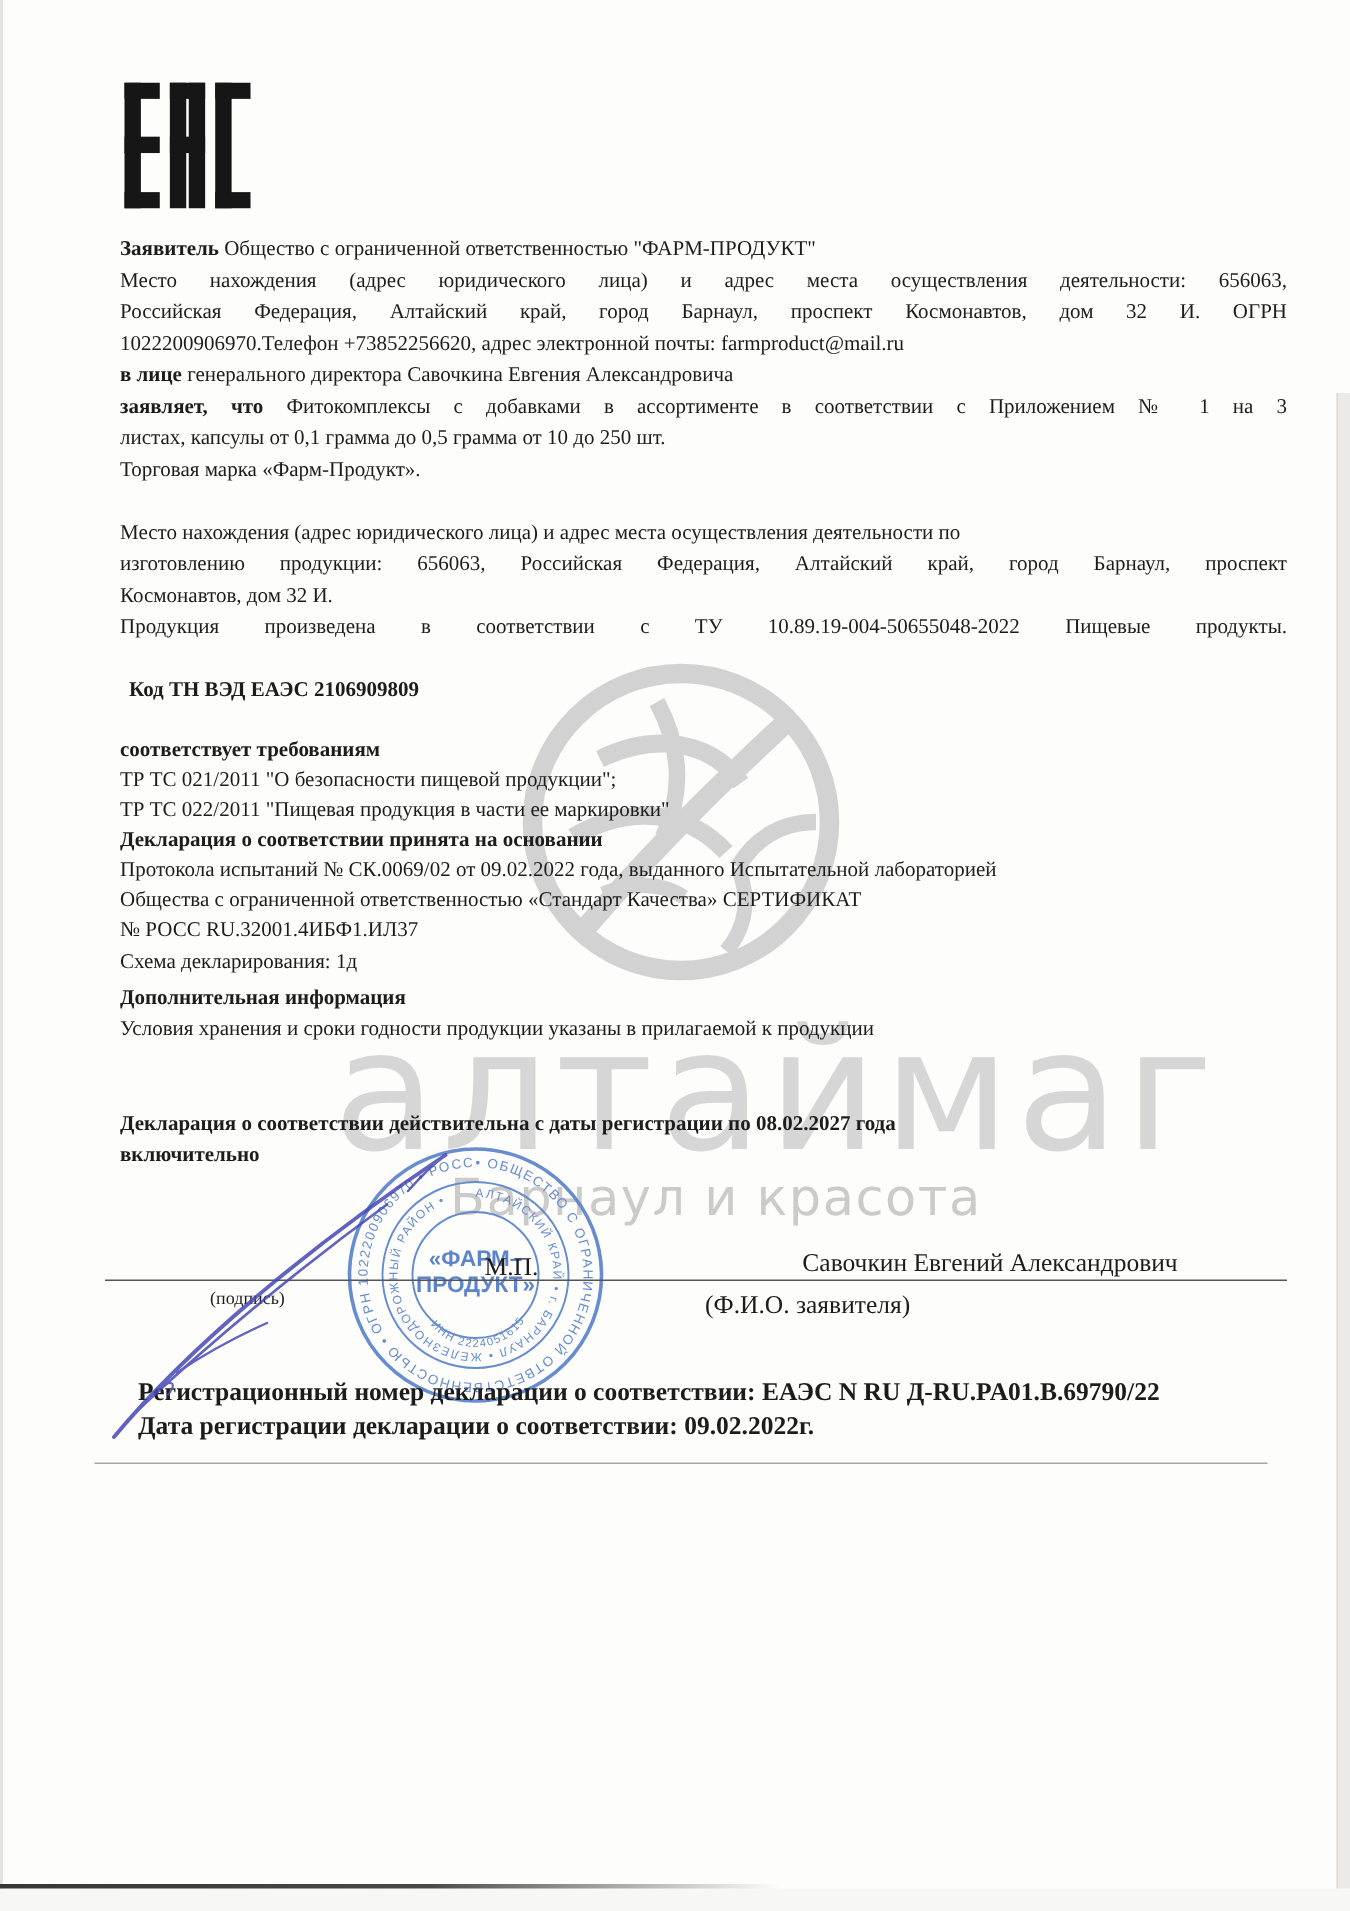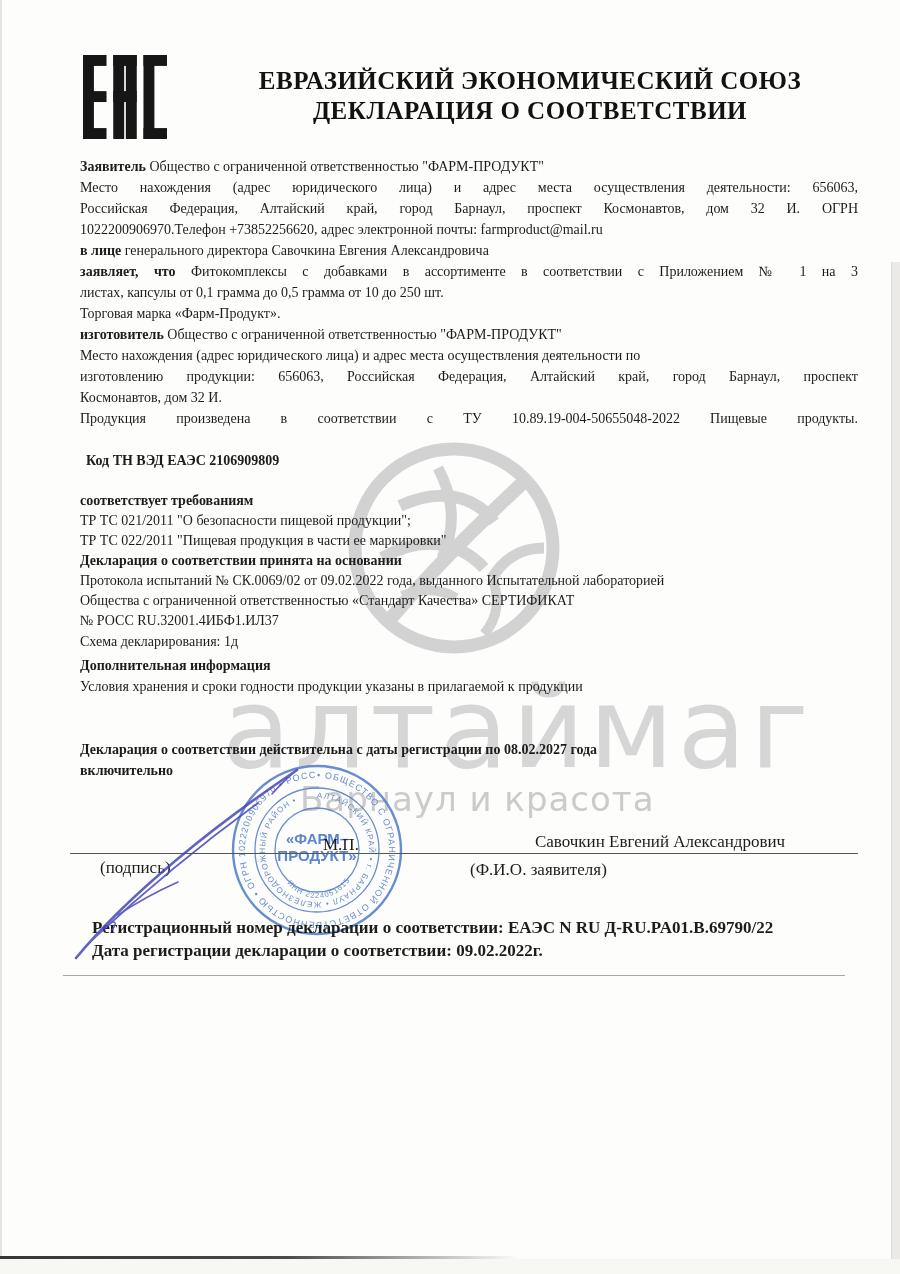--- a/index.html
+++ b/index.html
@@ -27,21 +27,21 @@
   .wm{position:absolute;z-index:1;}
   .wm-brand{left:222px;top:672px;font-family:"DejaVu Sans",sans-serif;font-weight:normal;
     font-size:112px;letter-spacing:4px;color:#bdbdbd;opacity:.6;line-height:1;}
   .wm-tagline{left:300px;top:782px;font-family:"DejaVu Sans",sans-serif;
     font-size:34px;letter-spacing:1px;color:#c3c3c3;opacity:.85;line-height:1;}
   .wm-globe{left:342px;top:436px;opacity:.5;}
   
   .sig-line{position:absolute;left:70px;top:853px;width:788px;height:0;border-top:1.6px solid #555;z-index:2;}
   .mp{position:absolute;left:323px;top:835px;font-size:17px;z-index:4;}
   .signer{position:absolute;left:470px;top:832px;width:380px;text-align:center;font-size:17px;z-index:4;}
-  .cap-sign{position:absolute;left:100px;top:858px;width:130px;text-align:left;font-size:17px;z-index:4;}
+  .cap-sign{position:absolute;left:100px;top:858px;width:130px;text-align:center;font-size:12px;z-index:4;}
   .cap-fio{position:absolute;left:470px;top:860px;width:380px;text-align:left;font-size:17px;z-index:4;}
   .stamp{position:absolute;left:231px;top:764px;z-index:2;opacity:.92;}
   .ink{position:absolute;left:50px;top:740px;z-index:5;}
   
   .reg{position:absolute;left:80px;width:790px;font-size:17px;font-weight:bold;white-space:nowrap;z-index:3;margin-left:12px;}
   .rule{position:absolute;left:63px;top:975px;width:782px;height:0;border-top:1px solid #a7a7a3;}
 </style>
 </head>
 <body>
 
@@ -76,34 +76,29 @@
       <rect x="36" y="0" width="13" height="100"></rect>
         <rect x="51" y="0" width="13" height="100"></rect>
       <rect x="36" y="0" width="28" height="13"></rect>
         <rect x="36" y="43" width="28" height="13"></rect>
       <rect x="72" y="0" width="13" height="100"></rect>
         <rect x="72" y="0" width="28" height="13"></rect>
       <rect x="72" y="87" width="28" height="13"></rect>
     </g>
   </svg>
 
-  <div class="title">
-    <div>ЕВРАЗИЙСКИЙ ЭКОНОМИЧЕСКИЙ СОЮЗ</div>
-    <div>ДЕКЛАРАЦИЯ О СООТВЕТСТВИИ</div>
-  </div>
 
   <div class="ln" style="top:156px"><b>Заявитель</b><span> Общество с ограниченной ответственностью "ФАРМ-ПРОДУКТ"</span></div>
   <div class="ln just" style="top:177px"><span>Место нахождения (адрес юридического лица) и адрес места осуществления деятельности: 656063,</span></div>
   <div class="ln just" style="top:198px"><span>Российская Федерация, Алтайский край, город Барнаул, проспект Космонавтов, дом 32 И. ОГРН</span></div>
   <div class="ln" style="top:219px"><span>1022200906970.Телефон +73852256620, адрес электронной почты: farmproduct@mail.ru</span></div>
   <div class="ln" style="top:240px"><b>в лице</b><span> генерального директора Савочкина Евгения Александровича</span></div>
   <div class="ln just" style="top:261px"><b>заявляет, что</b><span> Фитокомплексы с добавками в ассортименте в соответствии с Приложением № 1 на 3</span></div>
   <div class="ln" style="top:282px"><span>листах, капсулы от 0,1 грамма до 0,5 грамма от 10 до 250 шт.</span></div>
   <div class="ln" style="top:303px"><span>Торговая марка «Фарм-Продукт».</span></div>
-  <div class="ln" style="top:324px"><b>изготовитель</b><span> Общество с ограниченной ответственностью "ФАРМ-ПРОДУКТ"</span></div>
   <div class="ln" style="top:345px"><span>Место нахождения (адрес юридического лица) и адрес места осуществления деятельности по</span></div>
   <div class="ln just" style="top:366px"><span>изготовлению продукции: 656063, Российская Федерация, Алтайский край, город Барнаул, проспект</span></div>
   <div class="ln" style="top:387px"><span>Космонавтов, дом 32 И.</span></div>
   <div class="ln just" style="top:408px"><span>Продукция произведена в соответствии с ТУ 10.89.19-004-50655048-2022 Пищевые продукты.</span></div>
   <div class="ln indent" style="top:450px"><span>Код ТН ВЭД ЕАЭС 2106909809</span></div>
   <div class="ln" style="top:490px"><b>соответствует требованиям</b></div>
   <div class="ln" style="top:510px"><span>ТР ТС 021/2011 "О безопасности пищевой продукции";</span></div>
   <div class="ln" style="top:530px"><span>ТР ТС 022/2011 "Пищевая продукция в части ее маркировки"</span></div>
   <div class="ln" style="top:550px"><b>Декларация о соответствии принята на основании</b></div>
   <div class="ln" style="top:570px"><span>Протокола испытаний № СК.0069/02 от 09.02.2022 года, выданного Испытательной лабораторией</span></div>

